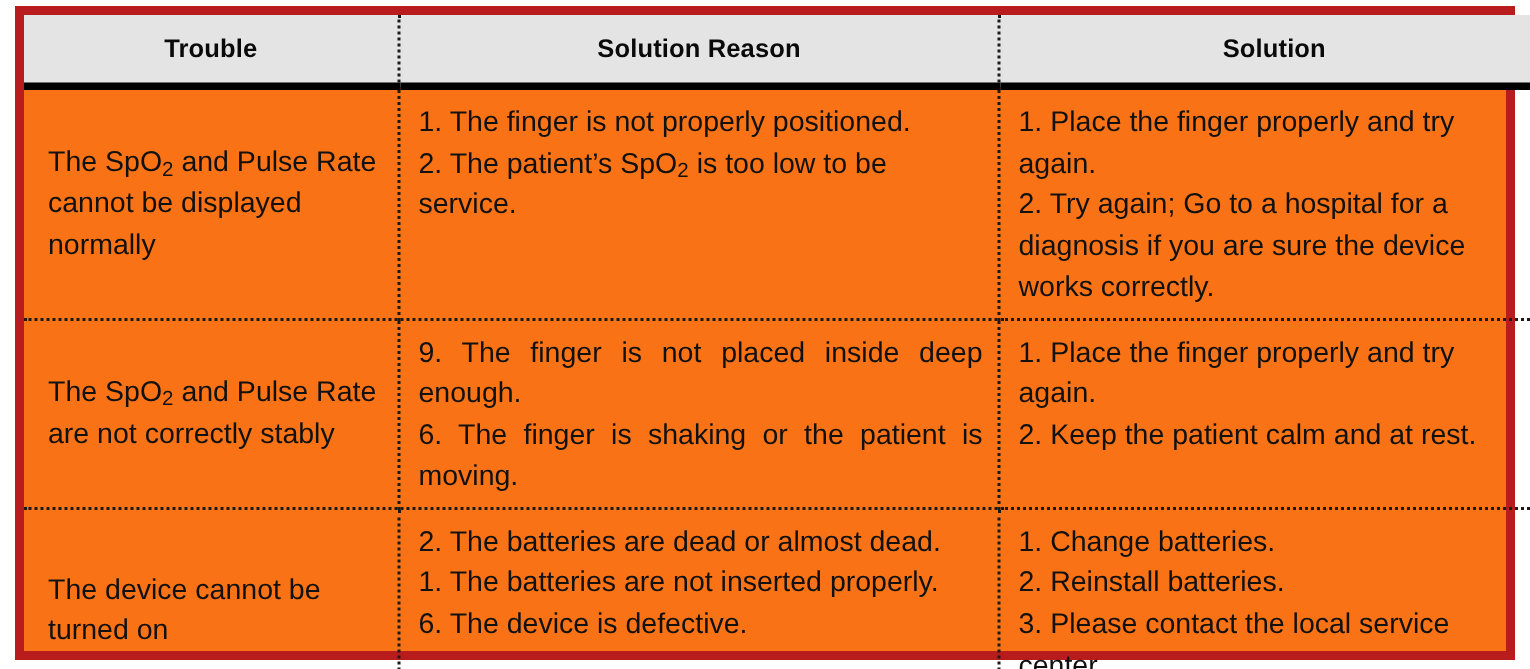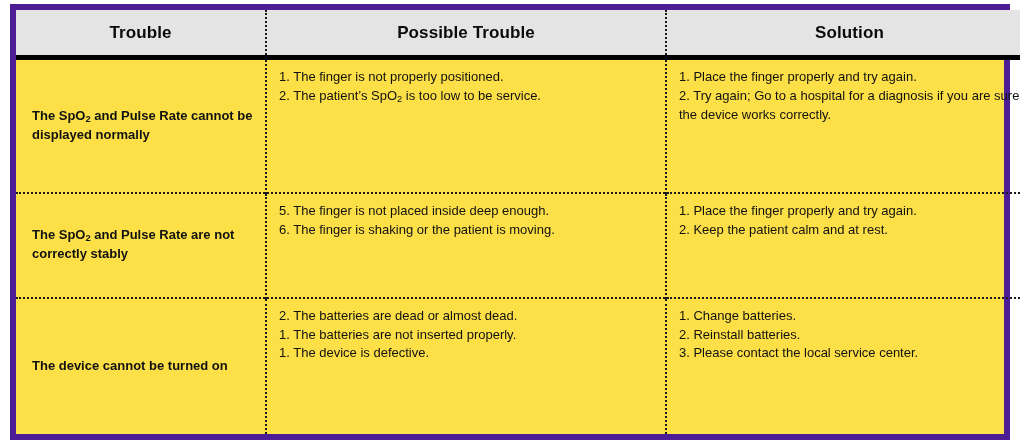--- a/index.html
+++ b/index.html
@@ -24,22 +24,22 @@
   }
 
   
   .table-frame {
     position: absolute;
     left: 10px;
     top: 4px;
     width: 1000px;
     height: 436px;
     box-sizing: border-box;
-    border: 6px solid #4c1d95;
-    background: #fde047;
+    border: 6px solid #b91c1c;
+    background: #f97316;
   }
 
   .troubleshoot-table {
     width: 100%;
     height: 100%;
     border-collapse: collapse;
     table-layout: fixed;
   }
 
   
@@ -64,28 +64,28 @@
 
   
   thead th.col-trouble,
   thead th.col-reason {
     border-right: 2px dotted #1a1a1a;
   }
 
   
   tbody td {
     vertical-align: middle;
-    font-size: 13px;
+    font-size: 19px;
     color: #111111;
     line-height: 1.45;
     padding: 6px 10px 6px 12px;
     box-sizing: border-box;
   }
   tbody td.cell-trouble {
-    font-weight: bold;
+    font-weight: normal;
     text-align: left;
     padding-left: 16px;
     padding-right: 8px;
   }
   tbody td.cell-reason,
   tbody td.cell-solution {
     text-align: left;
     vertical-align: top;
     padding-top: 8px;
   }
@@ -117,21 +117,21 @@
 </style>
 </head>
 <body>
 
 <div class="page">
   <div class="table-frame">
     <table class="troubleshoot-table">
       <thead>
         <tr>
           <th class="col-trouble">Trouble</th>
-          <th class="col-reason">Possible Trouble</th>
+          <th class="col-reason">Solution Reason</th>
           <th class="col-solution">Solution</th>
         </tr>
       </thead>
       <tbody>
 
         <tr class="row-1">
           <td class="cell-trouble">
             <span>The SpO</span><sub>2</sub><span> and Pulse Rate cannot be displayed normally</span>
           </td>
           <td class="cell-reason">
@@ -147,41 +147,41 @@
             </div>
           </td>
         </tr>
 
         <tr class="row-2">
           <td class="cell-trouble">
             <span>The SpO</span><sub>2</sub><span> and Pulse Rate are not correctly stably</span>
           </td>
           <td class="cell-reason justify">
             <div class="cell-lines">
-              <span class="line">5. The finger is not placed inside deep enough.</span>
+              <span class="line">9. The finger is not placed inside deep enough.</span>
               <span class="line">6. The finger is shaking or the patient is moving.</span>
             </div>
           </td>
           <td class="cell-solution">
             <div class="cell-lines">
               <span class="line">1. Place the finger properly and try again.</span>
               <span class="line">2. Keep the patient calm and at rest.</span>
             </div>
           </td>
         </tr>
 
         <tr class="row-3">
           <td class="cell-trouble">
             <span>The device cannot be turned on</span><sub></sub><span></span>
           </td>
           <td class="cell-reason">
             <div class="cell-lines">
               <span class="line">2. The batteries are dead or almost dead.</span>
               <span class="line">1. The batteries are not inserted properly.</span>
-              <span class="line">1. The device is defective.</span>
+              <span class="line">6. The device is defective.</span>
             </div>
           </td>
           <td class="cell-solution">
             <div class="cell-lines">
               <span class="line">1. Change batteries.</span>
               <span class="line">2. Reinstall batteries.</span>
               <span class="line">3. Please contact the local service center.</span>
             </div>
           </td>
         </tr>

